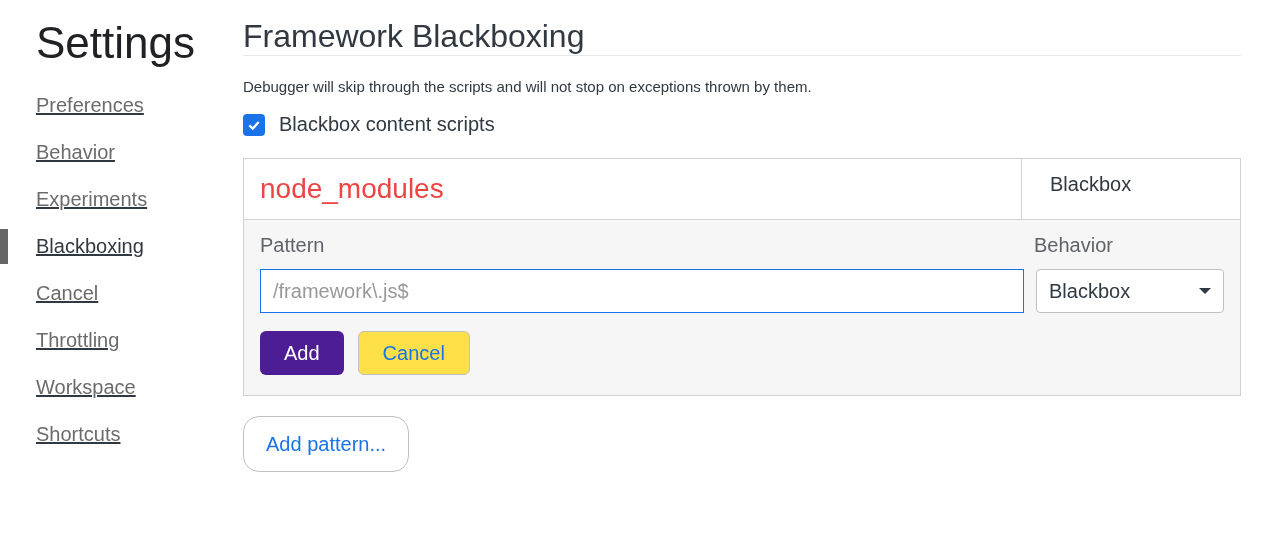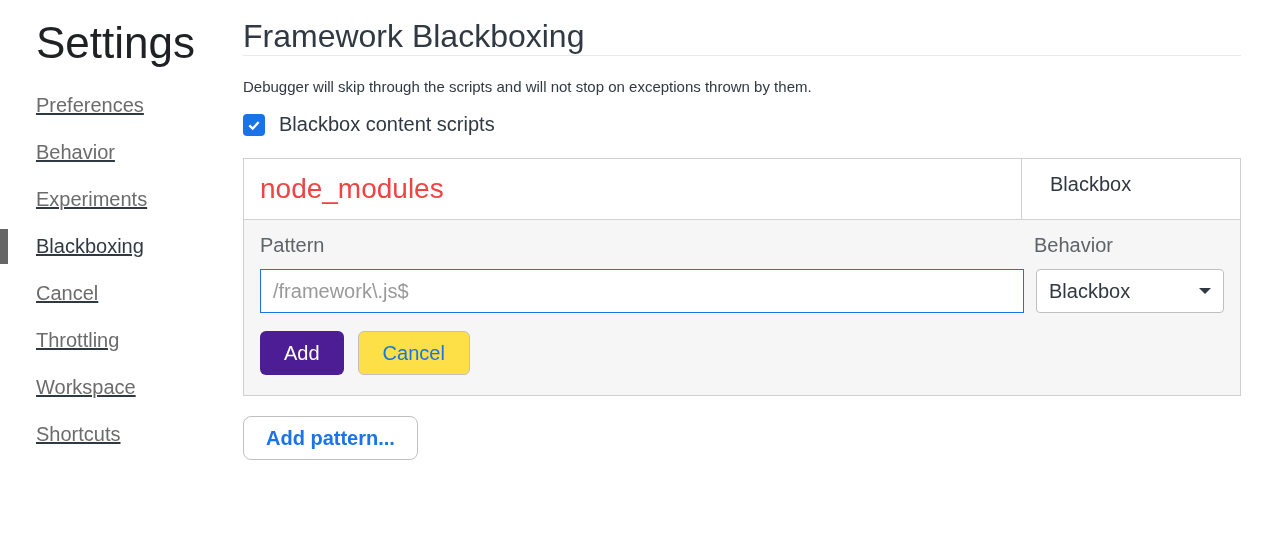--- a/index.html
+++ b/index.html
@@ -196,26 +196,26 @@
       color: #1a73e8;
       border: 1px solid #c0c0c0;
     }
     .add-pattern-section {
       margin-top: 20px;
     }
     .btn-add-pattern {
       background: #ffffff;
       color: #1a73e8;
       border: 1px solid #c0c0c0;
-      height: 44px;
+      height: 56px;
       padding: 0 22px;
-      border-radius: 8px;
-      font-size: 20px;
-      cursor: pointer;
-      font-weight: 700;
+      border-radius: 16px;
+      font-size: 20px;
+      cursor: pointer;
+      font-weight: 400;
     }
   </style>
 </head>
 <body>
 
 <div class="sidebar">
   <div class="sidebar-title">Settings</div>
   <div class="sidebar-nav">
     <div class="sidebar-item">Preferences</div>
     <div class="sidebar-item">Behavior</div>

